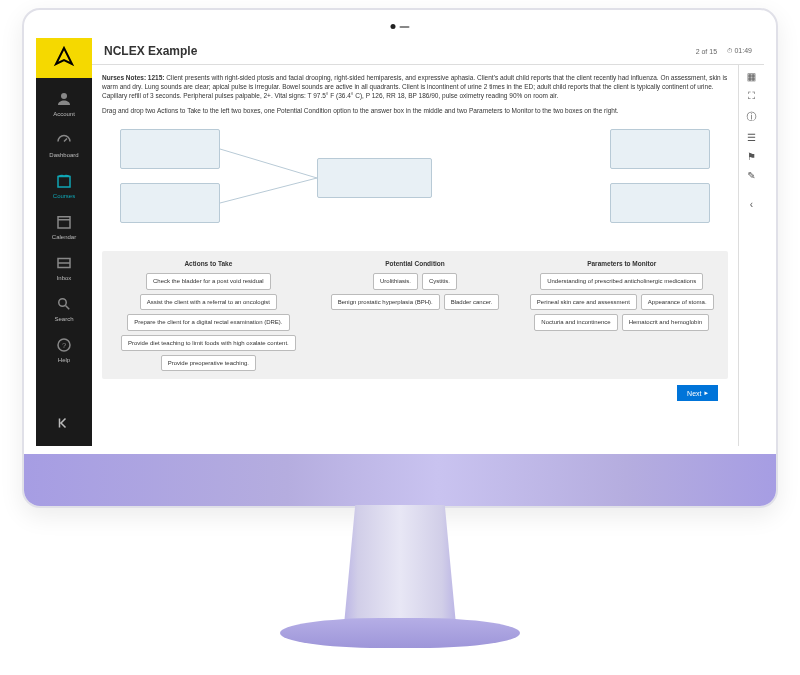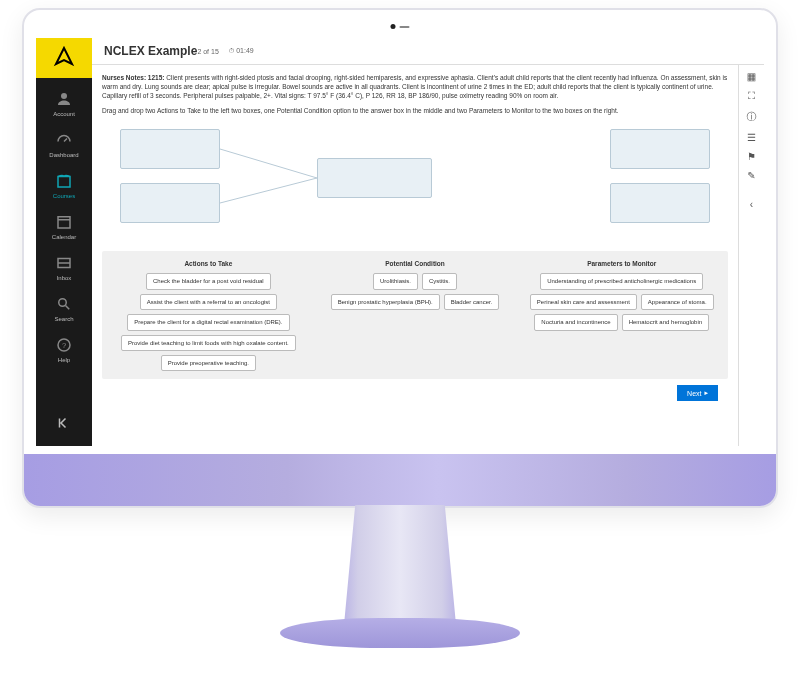--- a/index.html
+++ b/index.html
@@ -14,21 +14,21 @@
 .screen{position:absolute;top:28px;left:12px;right:12px;bottom:60px;background:#fff;display:flex;overflow:hidden}
 .sidebar{width:56px;background:#1a1a1a;display:flex;flex-direction:column;align-items:center;height:100%}
 .logo{width:56px;height:40px;background:#f5d900;display:flex;align-items:center;justify-content:center}
 .logo svg{width:24px;height:24px}
 .snav{display:flex;flex-direction:column;align-items:center;padding:6px 0;gap:2px;width:100%}
 .sitm{display:flex;flex-direction:column;align-items:center;gap:3px;padding:6px 0;width:100%;color:#bbb;font-size:6px;cursor:pointer}
 .sitm.active{color:#0fa6b5}
 .sitm svg{width:18px;height:18px}
 .collapse{margin-top:auto;padding:10px 0;color:#bbb}
 .main{flex:1;display:flex;flex-direction:column;overflow:hidden}
-.hdr{display:flex;align-items:center;justify-content:flex-start;padding:6px 12px;border-bottom:1px solid #ddd}
+.hdr{display:flex;align-items:center;justify-content:space-between;padding:6px 12px;border-bottom:1px solid #ddd}
 .hdr h1{font-size:12px;font-weight:600;color:#333}
 .hmeta{display:flex;align-items:center;gap:10px;font-size:7px;color:#666}
 .body{flex:1;display:flex;overflow:hidden}
 .content{flex:1;padding:8px 10px;overflow:auto;font-size:6.5px;color:#333;line-height:1.4}
 .notes{margin-bottom:6px}
 .instr{margin-bottom:8px}
 .diagram{position:relative;height:120px;margin-bottom:8px}
 .dropzone{position:absolute;background:#e8f0f5;border:1px solid #b8cad6;border-radius:2px}
 .dz-a1{left:18px;top:6px;width:100px;height:40px}
 .dz-a2{left:18px;top:60px;width:100px;height:40px}

